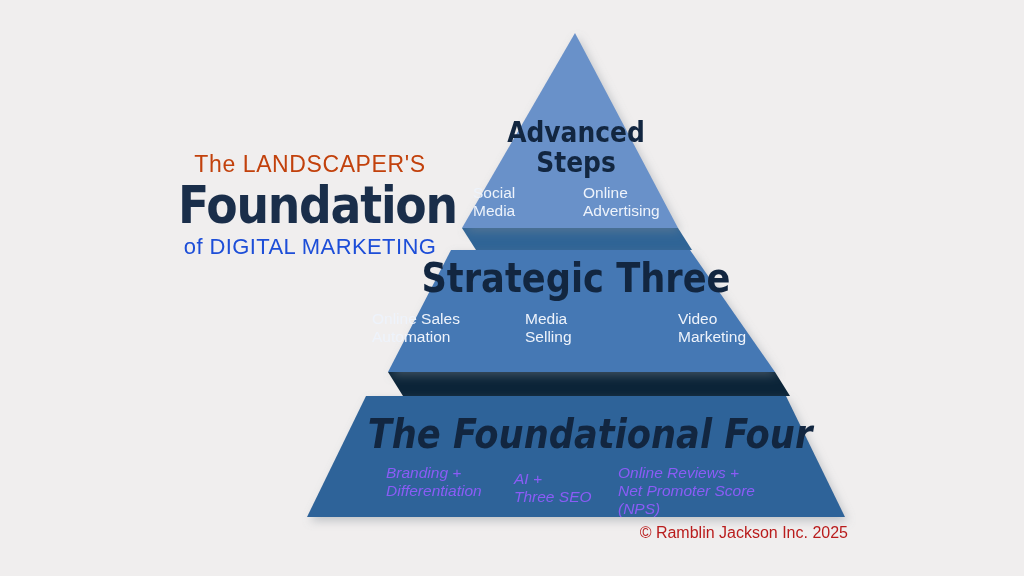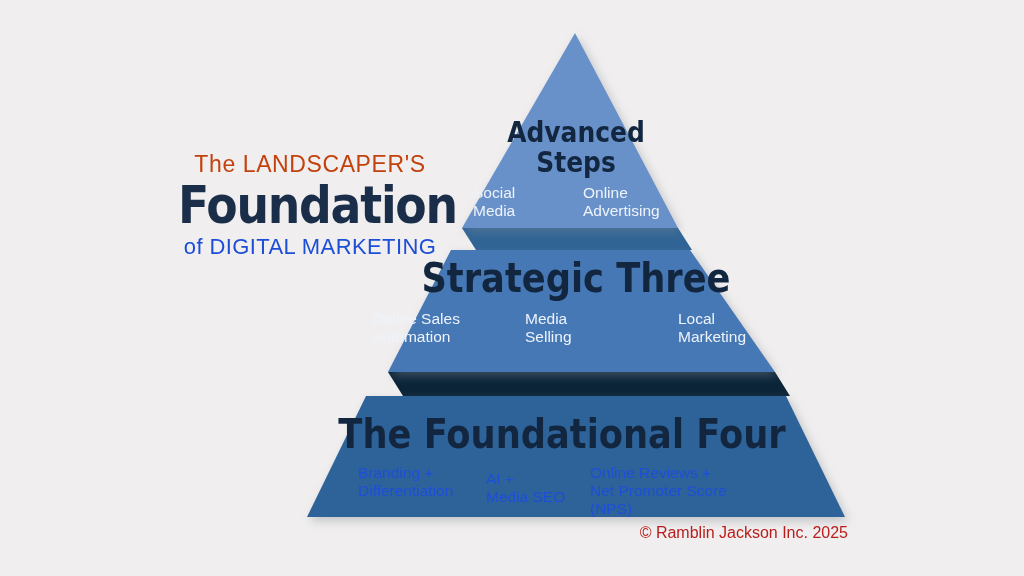--- a/index.html
+++ b/index.html
@@ -103,21 +103,21 @@
   #tier1-text .tier-items { font-size: 15.5px; margin-top: 7px; }
   #tier1-text .tier-items .cell { width: 96px; margin: 0 7px; }
 
   
   #tier2-text { left: 366px; top: 258px; width: 420px; }
   #tier2-text .tier-title { font-size: 41px; }
   #tier2-text .tier-items { font-size: 15.5px; margin-top: 10px; }
   #tier2-text .tier-items .cell { width: 122px; margin: 0 6px; }
 
   
-  #tier3-text { left: 276px; top: 414px; width: 572px; }
+  #tier3-text { left: 304px; top: 414px; width: 572px; font-style: italic; }
   #tier3-text .tier-title { font-size: 41px; }
   #tier3-text .tier-items { font-size: 15.5px; margin-top: 8px; }
   #tier3-text .tier-items .cell-0 { width: 128px; }
   #tier3-text .tier-items .cell-1 { width: 90px; padding-top: 14px; }
   #tier3-text .tier-items .cell-2 { width: 104px; padding-top: 6px; }
   #tier3-text .tier-items .cell-3 { width: 176px; }
 
   
   #copyright {
     position: absolute;
@@ -169,32 +169,32 @@
     </div>
   </div>
 
   <div class="tier-text" id="tier2-text">
     <div class="tier-title" style="color: rgb(18, 38, 64);">Strategic Three</div>
     <div class="tier-items" style="color: rgb(238, 243, 251); gap: 39px;">
       <div class="cell cell-0">Online Sales
 Automation</div>
       <div class="cell cell-1">Media
 Selling</div>
-      <div class="cell cell-2">Local
+      <div class="cell cell-2">Video
 Marketing</div>
     </div>
   </div>
 
   <div class="tier-text" id="tier3-text">
     <div class="tier-title" style="color: rgb(18, 38, 64);">The Foundational Four</div>
-    <div class="tier-items" style="color: #1d4ed8;">
+    <div class="tier-items" style="color: #8b5cf6;">
       <div class="cell cell-0">Branding +
 Differentiation</div>
       <div class="cell cell-2">AI +
-Media SEO</div>
+Three SEO</div>
       <div class="cell cell-3">Online Reviews +
 Net Promoter Score
 (NPS)</div>
     </div>
   </div>
 
   <div id="copyright">© Ramblin Jackson Inc. 2025</div>
 
 </div>
 

